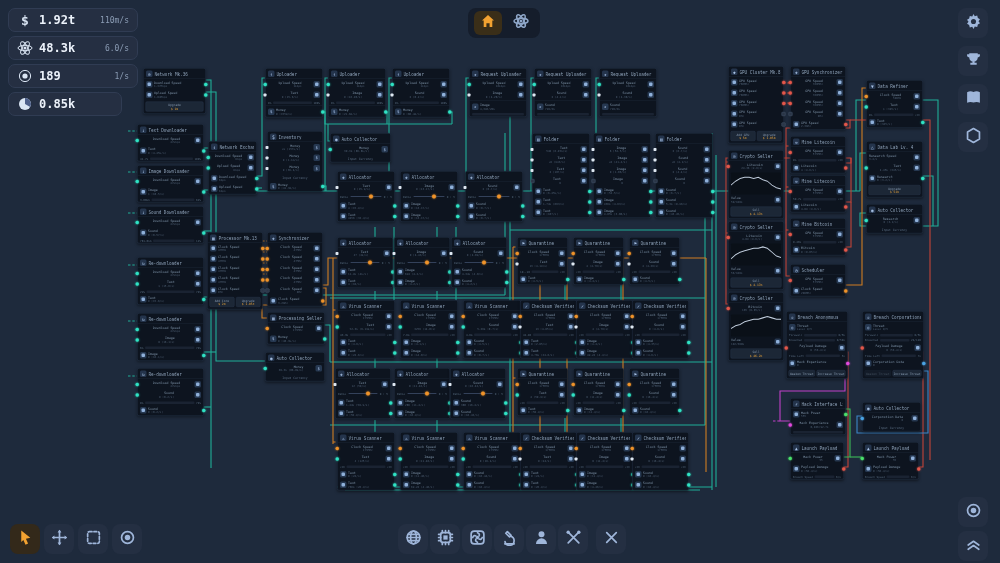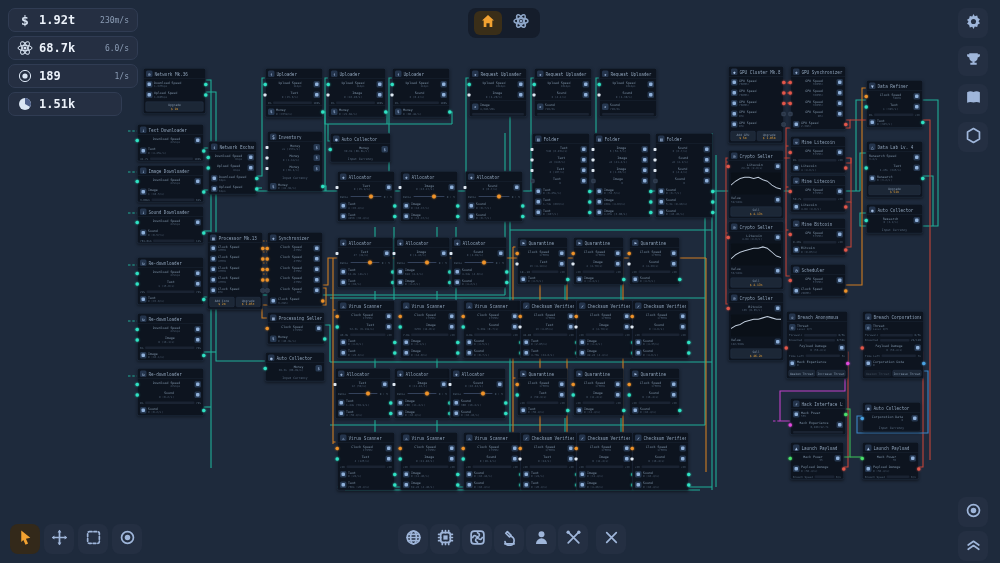--- a/index.html
+++ b/index.html
@@ -3175,52 +3175,52 @@
           <span class="bt">Breach Speed</span>
           <span class="track"><span class="fill F-r" style="width: 55%;"></span></span>
           <span class="bt">6/s</span>
         </div>
       </div>
     </div>
   <div class="hud" id="hud">
       <div class="pill" style="top: 8px;">
         <span class="ic">$</span>
         <span class="val">1.92t</span>
-        <span class="rate">230m/s</span>
+        <span class="rate">110m/s</span>
       </div>
       <div class="pill" style="top: 36px;">
         <span class="ic">
           <svg viewBox="0 0 16 16">
             <circle class="solid" cx="8" cy="8" r="1.5" style="fill: rgb(219, 230, 244);"></circle>
             <ellipse class="stroke" cx="8" cy="8" rx="7" ry="2.7" style="stroke: rgb(219, 230, 244); fill: none;"></ellipse>
             <ellipse class="stroke" cx="8" cy="8" rx="7" ry="2.7" transform="rotate(60 8 8)" style="stroke: rgb(219, 230, 244); fill: none;"></ellipse>
             <ellipse class="stroke" cx="8" cy="8" rx="7" ry="2.7" transform="rotate(120 8 8)" style="stroke: rgb(219, 230, 244); fill: none;"></ellipse>
           </svg>
         </span>
-        <span class="val">68.7k</span>
+        <span class="val">48.3k</span>
         <span class="rate">6.0/s</span>
       </div>
       <div class="pill" style="top: 64px;">
         <span class="ic">
           <svg viewBox="0 0 16 16">
             <circle class="stroke" cx="8" cy="8" r="5.6" style="stroke: rgb(219, 230, 244); fill: none;"></circle>
             <circle class="solid" cx="8" cy="8" r="2.6" style="fill: rgb(219, 230, 244);"></circle>
           </svg>
         </span>
         <span class="val">189</span>
         <span class="rate">1/s</span>
       </div>
       <div class="pill" style="top: 92px; width: 96px;">
         <span class="ic">
           <svg viewBox="0 0 16 16">
             <circle class="solid" cx="8" cy="8" r="6" style="fill: rgb(219, 230, 244);"></circle>
             <path d="M8 8 V2 A6 6 0 0 1 13.2 11 Z" fill="#4e608a"></path>
           </svg>
         </span>
-        <span class="val">1.51k</span>
+        <span class="val">0.85k</span>
         <span class="rate"></span>
       </div>
       <div class="tabwrap">
         <div class="tab act">
           <span><svg viewBox="0 0 16 16">
               <path class="solid" d="M8 2 L14 7.5 H12.3 V14 H9.6 V10.2 H6.4 V14 H3.7 V7.5 H2 Z"></path>
             </svg></span>
         </div>
         <div class="tab">
           <span><svg viewBox="0 0 16 16">

